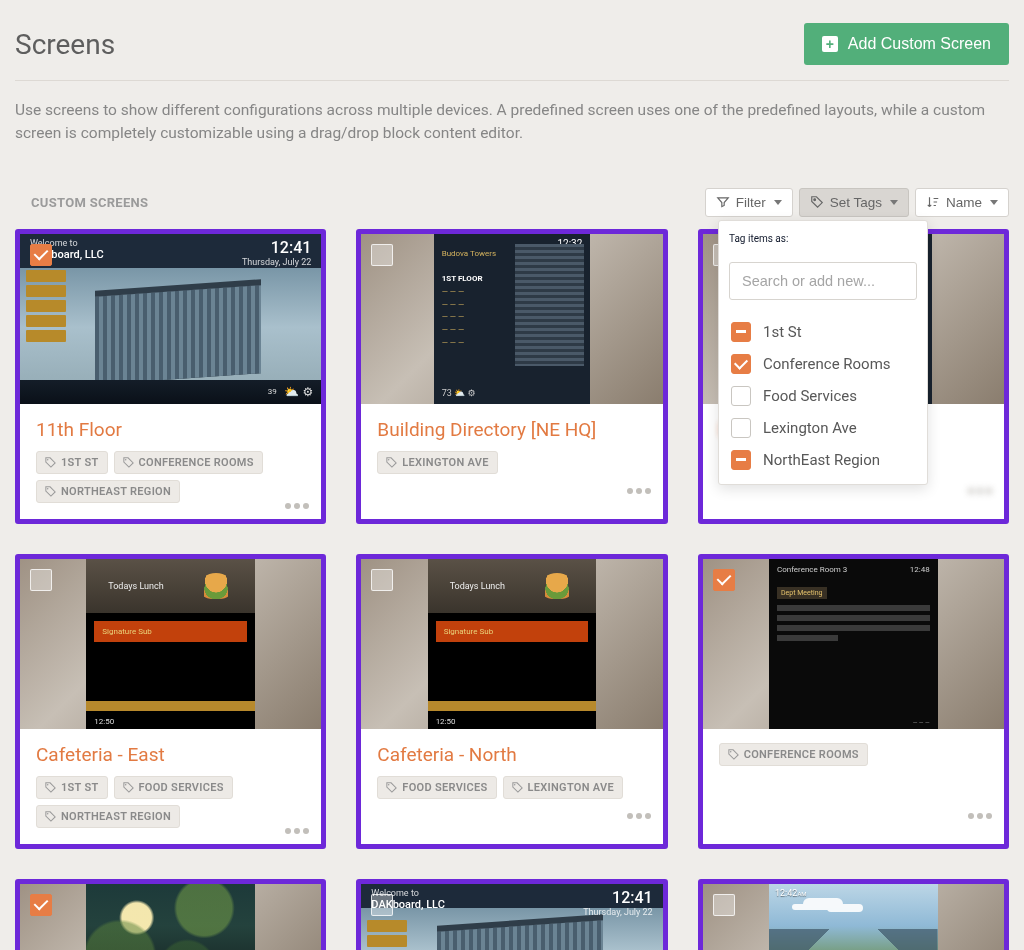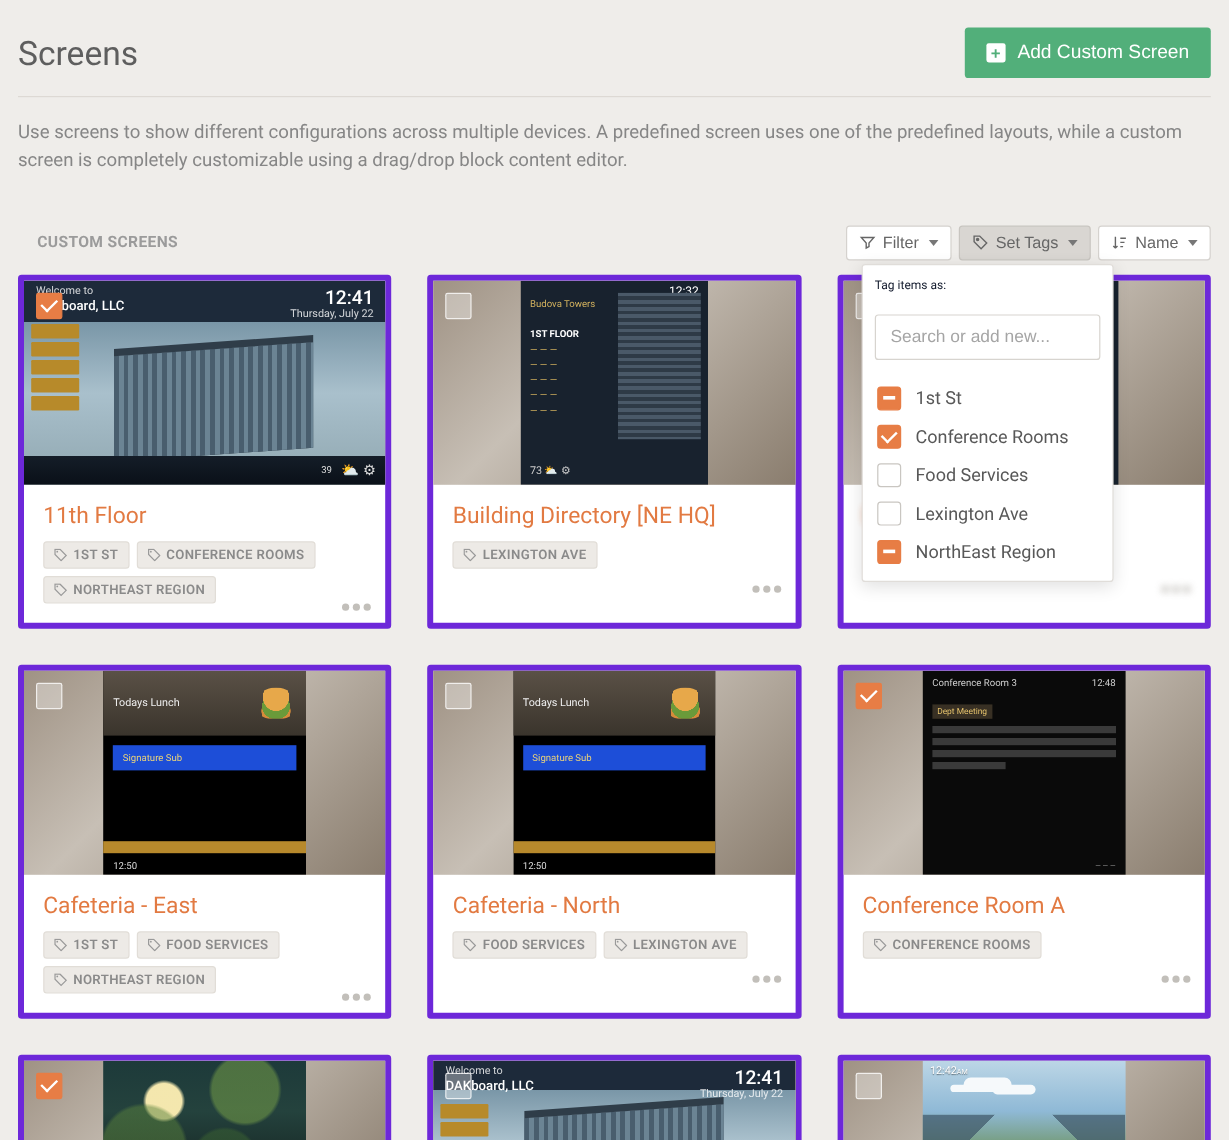--- a/index.html
+++ b/index.html
@@ -296,31 +296,31 @@
   }
   .scene-dir .clk { position:absolute; right:8px; top:4px; color:#fff; font-size:10px; }
   
   .scene-lunch .inner {
     width: 56%; height: 100%;
     background: #000; margin: 0 auto; position: relative;
   }
   .scene-lunch .top {
     height: 32%;
     background: linear-gradient(180deg,#5a5146,#3a342c);
-    display:flex; align-items:center; justify-content:space-between; padding:0 8px;
+    display:flex; align-items:center; justify-content:space-between; padding:0 22px;
     color:#eee; font-size:9px;
   }
   .scene-lunch .burger {
     width:34px; height:26px; border-radius:50% 50% 40% 40%;
     background:
       radial-gradient(ellipse at 50% 30%, #e7a84a 0 45%, transparent 46%),
       radial-gradient(ellipse at 50% 60%, #6a9a3a 0 48%, transparent 49%),
       radial-gradient(ellipse at 50% 75%, #d68b3a 0 50%, transparent 51%);
   }
-  .scene-lunch .bar { margin:8px 8px; background:#1d4ed8; padding:6px 8px; font-size:8px; color:#e9d27a; }
+  .scene-lunch .bar { margin:8px 8px; background:#c2410c; padding:6px 8px; font-size:8px; color:#e9d27a; }
   .scene-lunch .band { position:absolute; bottom:18px; left:0; right:0; height:10px; background:#b7892c; }
   .scene-lunch .time { position:absolute; bottom:3px; left:8px; color:#ddd; font-size:8px;}
   
   .scene-conf .inner {
     width:56%; height:100%; background:#0a0a0a; margin:0 auto; position:relative; color:#cfcfcf;
   }
   .scene-conf .h { display:flex; justify-content:space-between; font-size:8px; padding:6px 8px;}
   .scene-conf .rows { padding:0 8px; display:flex; flex-direction:column; gap:4px;}
   .scene-conf .rows .r { height:6px; background:#3a3a3a;}
   .scene-conf .tag2 { margin:6px 8px; display:inline-block; font-size:7px; background:#383024; color:#e3c06b; padding:2px 4px;}
@@ -631,21 +631,20 @@
               <div class="r"></div>
               <div class="r"></div>
               <div class="r" style="width:40%"></div>
             </div>
     <div class="foot2">— — —</div>
   </div>
         </div>
         <div class="sel selected"></div>
       </div>
       <div class="card-body">
-        <div class="card-title">Conference Room A</div>
         <div class="tags">
           <span class="tag">
             <svg viewBox="0 0 13 13">
               <use href="#tagico"></use>
             </svg>
             <span>CONFERENCE ROOMS</span>
           </span>
         </div>
         <div class="kebab">
           <span></span>

